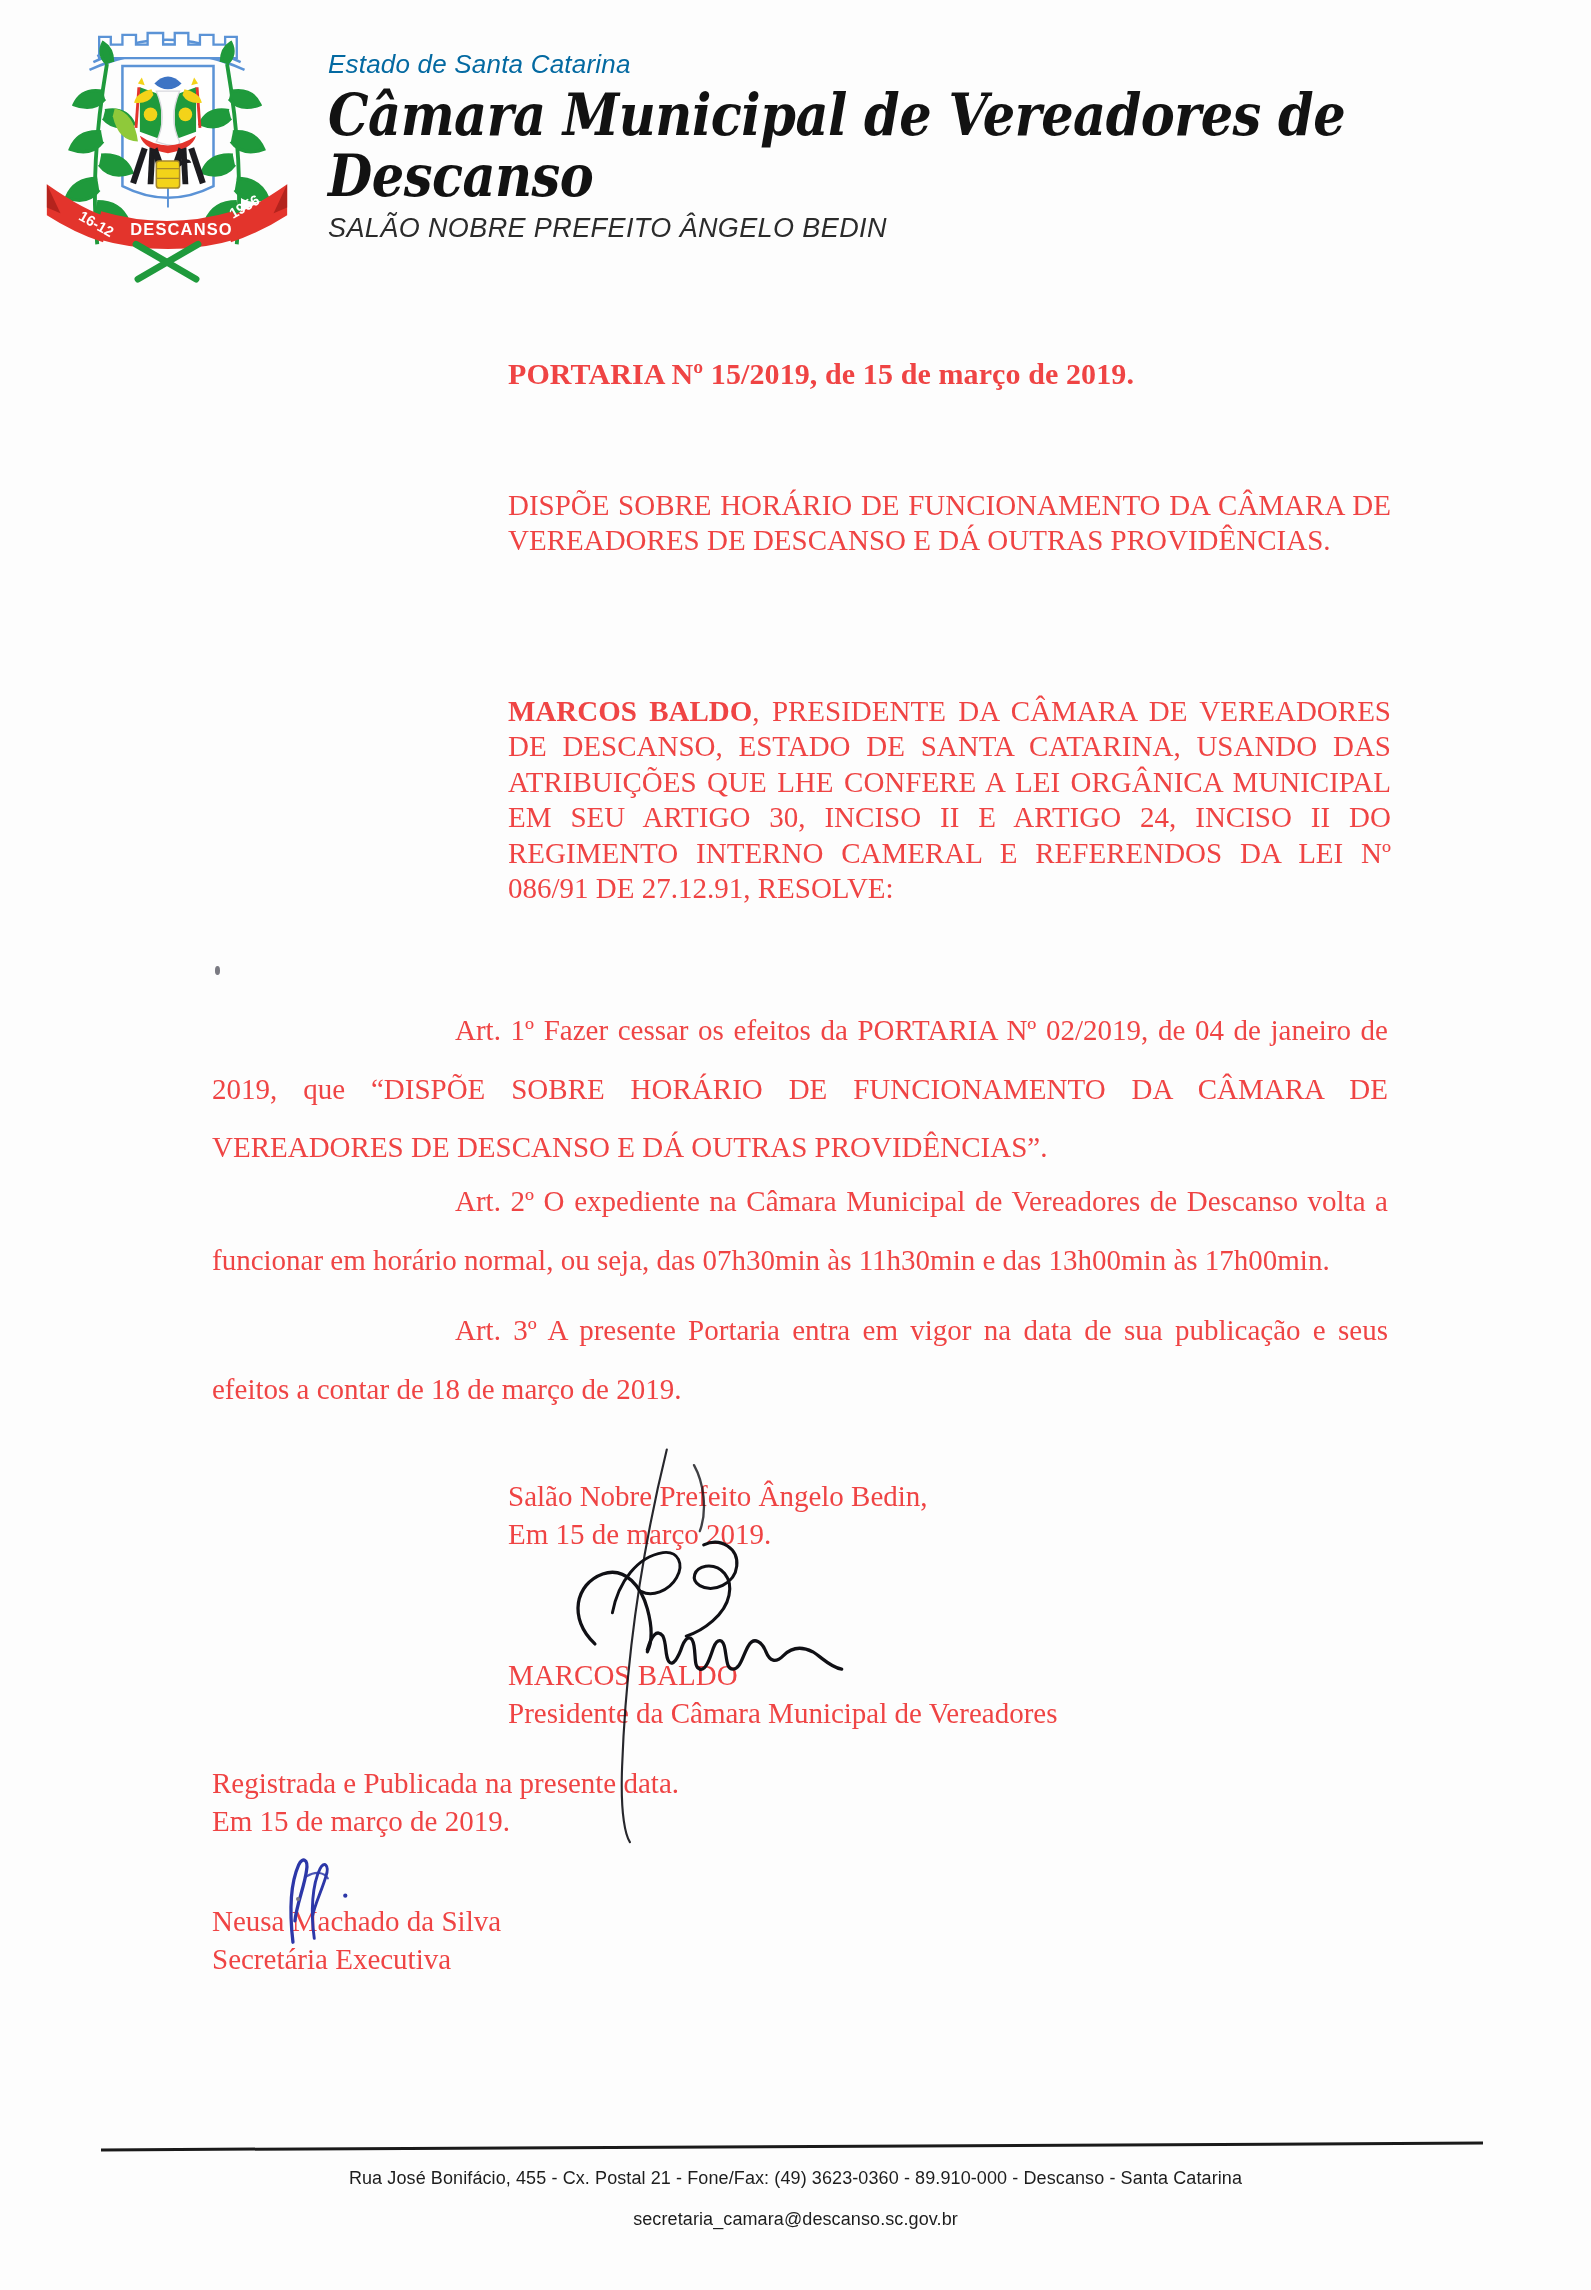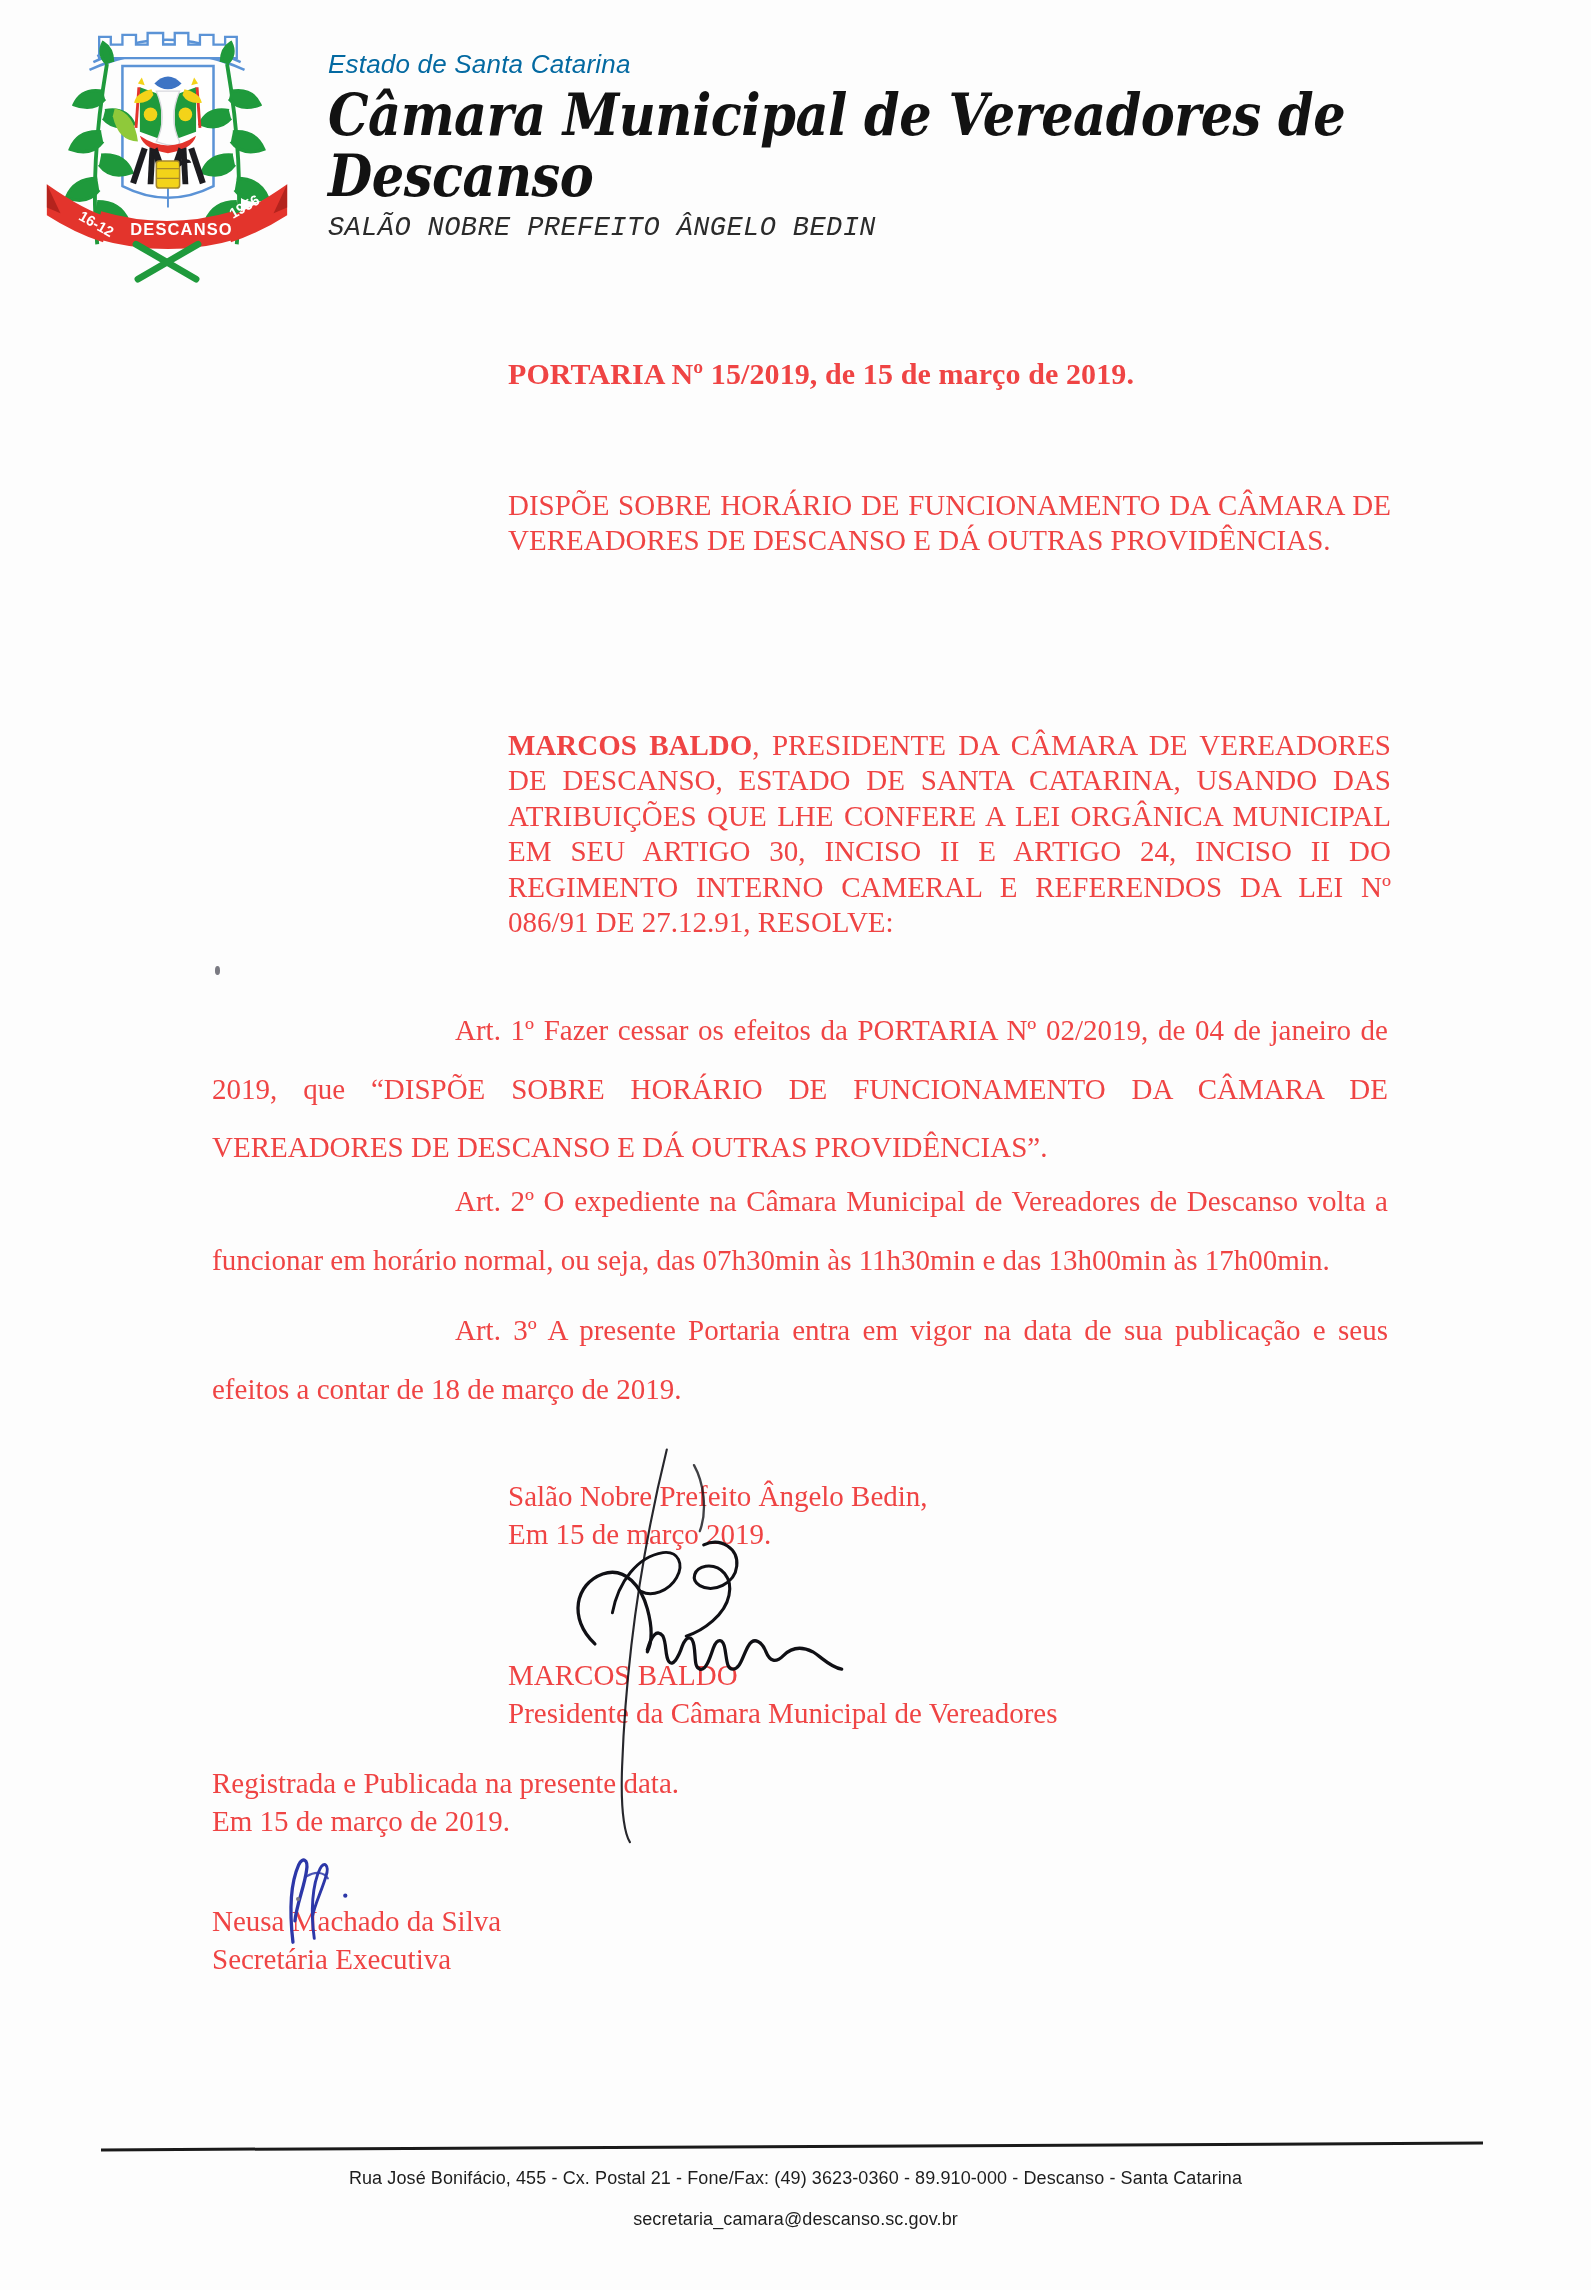--- a/index.html
+++ b/index.html
@@ -55,21 +55,21 @@
     font-weight: bold;
     font-size: 51px;
     line-height: 1.05;
     margin-top: 7.8px;
     color: #121212;
     letter-spacing: -0.5px;
     transform: scaleY(1.12);
     transform-origin: left top;
   }
   .hdr-sub {
-    font-family: Liberation Mono, monospace;
+    font-family: Liberation Sans, sans-serif;
     font-style: italic;
     font-size: 27px;
     letter-spacing: 0.4px;
     color: #2b2b2b;
     margin-top: 19.4px;
   }
 
   
   #doc-body {
     position: absolute;
@@ -99,21 +99,20 @@
     text-align-last: left;
   }
   .preamble {
     left: 508px;
     top: 694px;
     width: 883px;
     font-size: 29px;
     line-height: 1.22;
     text-align: justify;
     text-align-last: left;
-    margin-top: 34px;
   }
   .preamble b { font-weight: bold; }
 
   .article {
     left: 212px;
     width: 1176px;
     font-size: 29px;
     line-height: 2.02;
     text-align: justify;
     text-align-last: left;

